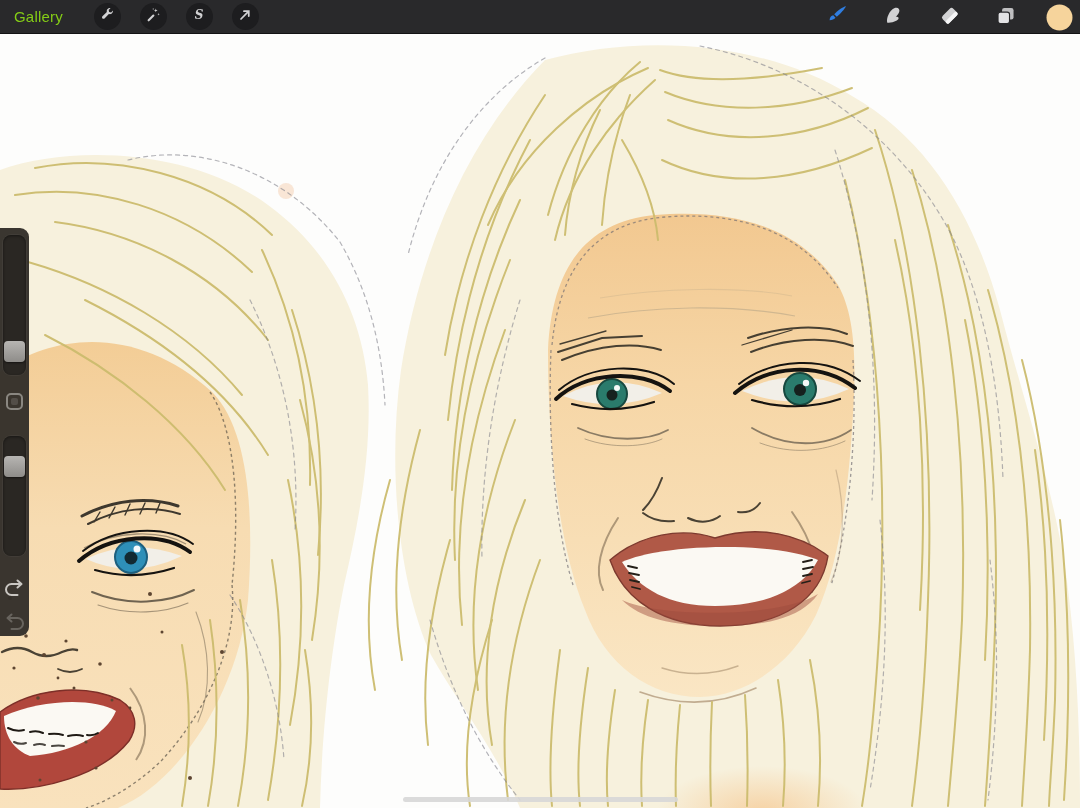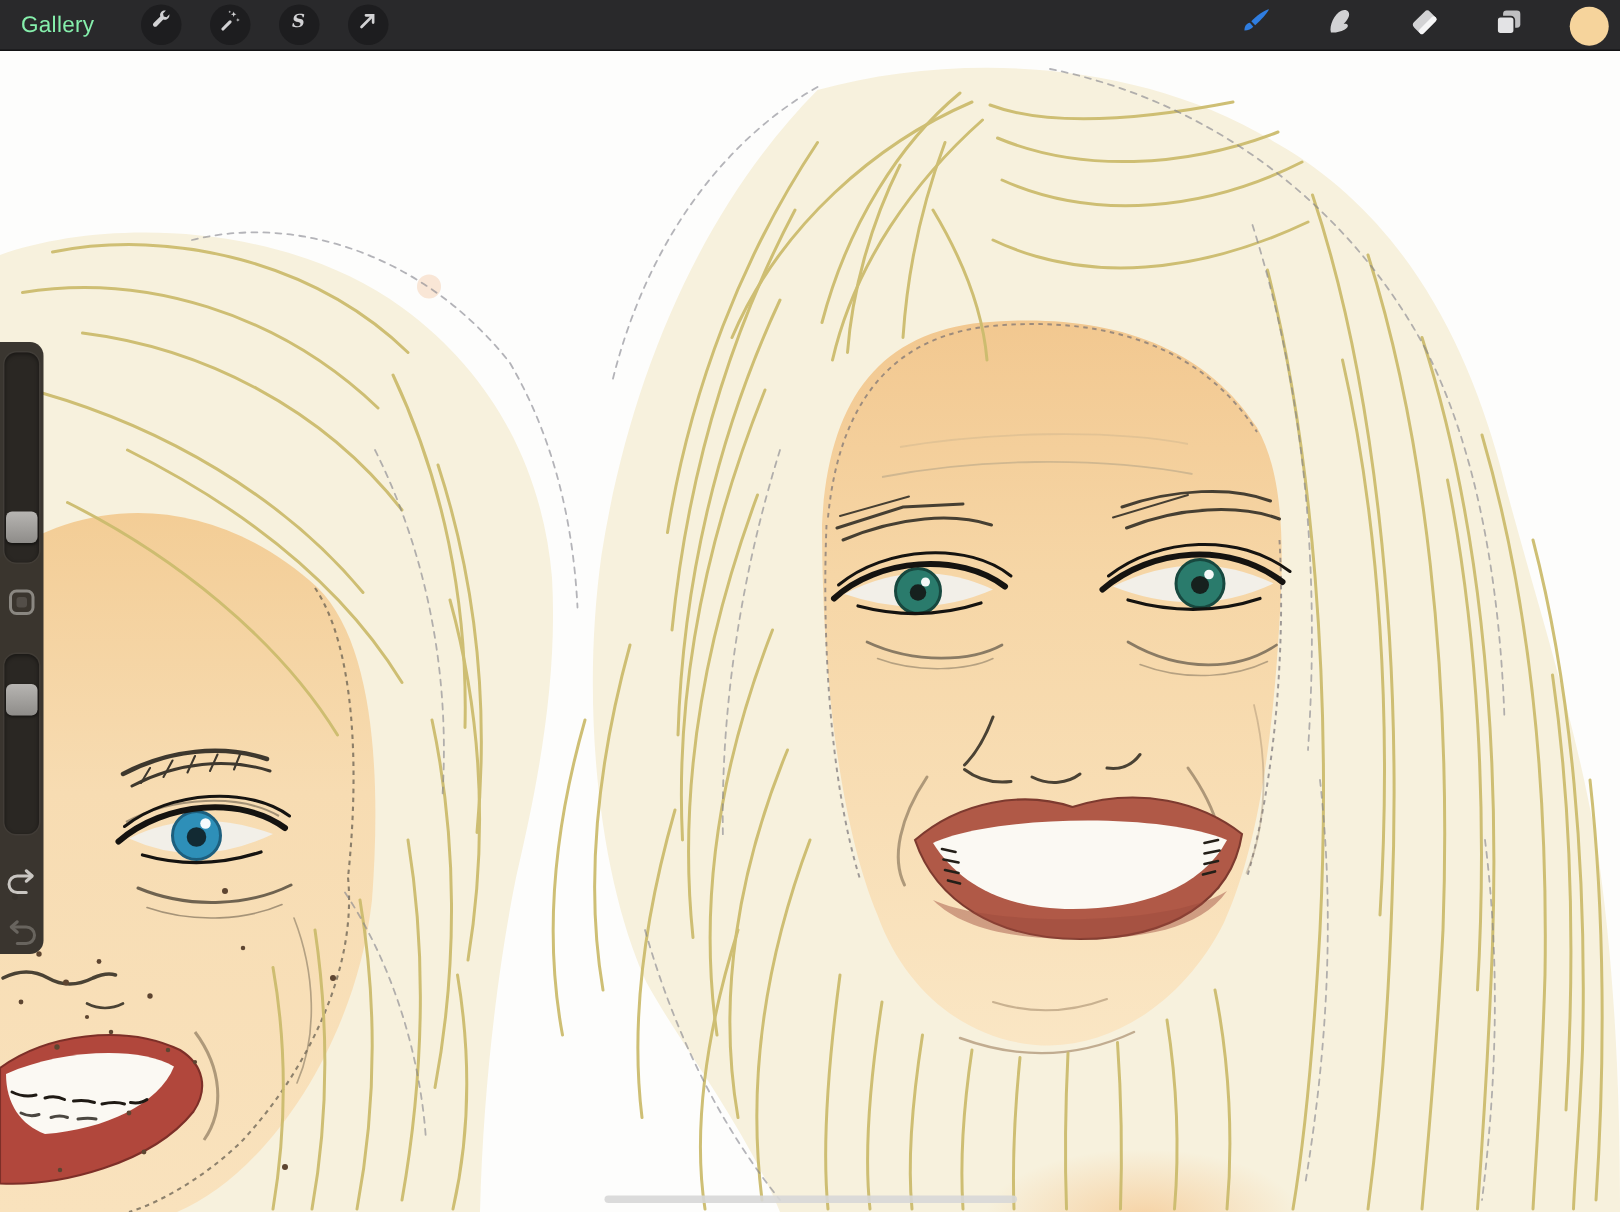--- a/index.html
+++ b/index.html
@@ -7,21 +7,21 @@
   body { font-family:"Liberation Sans", sans-serif; position:relative; }
   .stage { position:absolute; inset:0; width:1080px; height:808px; background:#fdfdfc; }
 
   
   .toolbar {
     position:absolute; top:0; left:0; width:1080px; height:34px;
     background:#29292b; border-bottom:1px solid #131314;
     display:flex; align-items:center; z-index:50;
   }
   .gallery-label {
-    color:#86efac; font-size:15px; margin-left:14px; margin-right:12px;
+    color:#84cc16; font-size:15px; margin-left:14px; margin-right:12px;
     letter-spacing:.2px; cursor:default;
   }
   .tool-circle {
     width:27px; height:27px; border-radius:50%; background:#1d1d1f;
     display:flex; align-items:center; justify-content:center;
     margin-left:19px; flex:0 0 auto;
   }
   .right-group { position:absolute; right:0; top:0; height:34px; display:flex; align-items:center; }
   .flat-tool { width:30px; height:30px; display:flex; align-items:center; justify-content:center; margin-right:26px; }
   .swatch-wrap { width:27px; height:27px; margin-right:7px; display:flex; align-items:center; justify-content:center; }

